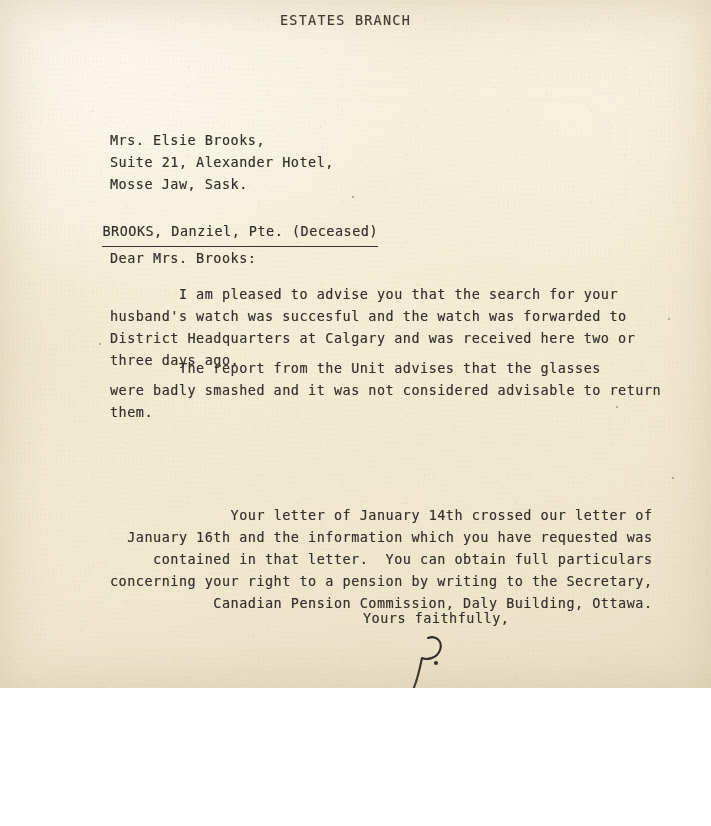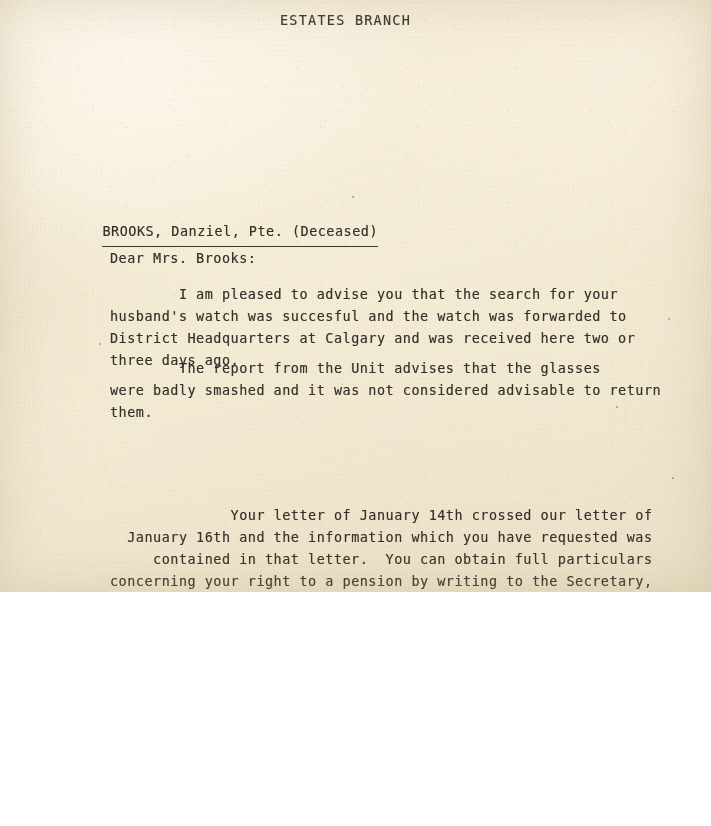--- a/index.html
+++ b/index.html
@@ -5,21 +5,21 @@
 <style>
   html, body {
     margin: 0;
     padding: 0;
     background: #ffffff;
   }
 
   #page {
     position: relative;
     width: 711px;
-    height: 592px;
+    height: 688px;
     overflow: hidden;
     background-color: #f7efdc;
     background-image:
       radial-gradient(ellipse 70% 55% at 18% 8%,  rgba(255,250,240,0.85) 0%, rgba(255,250,240,0) 60%),
       radial-gradient(ellipse 60% 50% at 88% 12%, rgba(250,242,226,0.70) 0%, rgba(250,242,226,0) 62%),
       radial-gradient(ellipse 80% 60% at 50% 95%, rgba(238,227,203,0.55) 0%, rgba(238,227,203,0) 70%),
       radial-gradient(ellipse 40% 30% at 6%  52%, rgba(236,226,202,0.40) 0%, rgba(236,226,202,0) 70%),
       linear-gradient(160deg, #faf3e3 0%, #f6eed9 38%, #f2e9d2 72%, #ece2c9 100%);
     font-family: "DejaVu Sans Mono", "Liberation Mono", monospace;
     color: #2a2622;
@@ -168,20 +168,23 @@
   <div class="fleck" style="left:99px;  top:343px; width:2.2px; height:2.2px;"></div>
   <div class="fleck" style="left:616px; top:406px; width:1.8px; height:1.8px;"></div>
   <div class="fleck" style="left:668px; top:318px; width:1.8px; height:1.8px;"></div>
   <div class="fleck" style="left:352px; top:196px; width:1.6px; height:1.6px;"></div>
   <div class="fleck" style="left:86px;  top:767px; width:2.0px; height:1.4px;"></div>
   <div class="fleck" style="left:672px; top:477px; width:1.6px; height:1.6px;"></div>
 
   <div class="txt" id="header-line">ESTATES BRANCH</div>
 
 
+  <div class="txt" id="addressee">Mrs. Elsie Brooks,
+Suite 21, Alexander Hotel,
+Mosse Jaw, Sask.</div>
 
   <div class="txt" id="subject-block">
     <span id="subject-line-1">BROOKS, Danziel, Pte. (Deceased)</span><br>
   </div>
 
   <div class="txt" id="salutation">Dear Mrs. Brooks:</div>
 
   <div class="txt para" id="para-1">        I am pleased to advise you that the search for your
 husband's watch was succesful and the watch was forwarded to
 District Headquarters at Calgary and was received here two or

